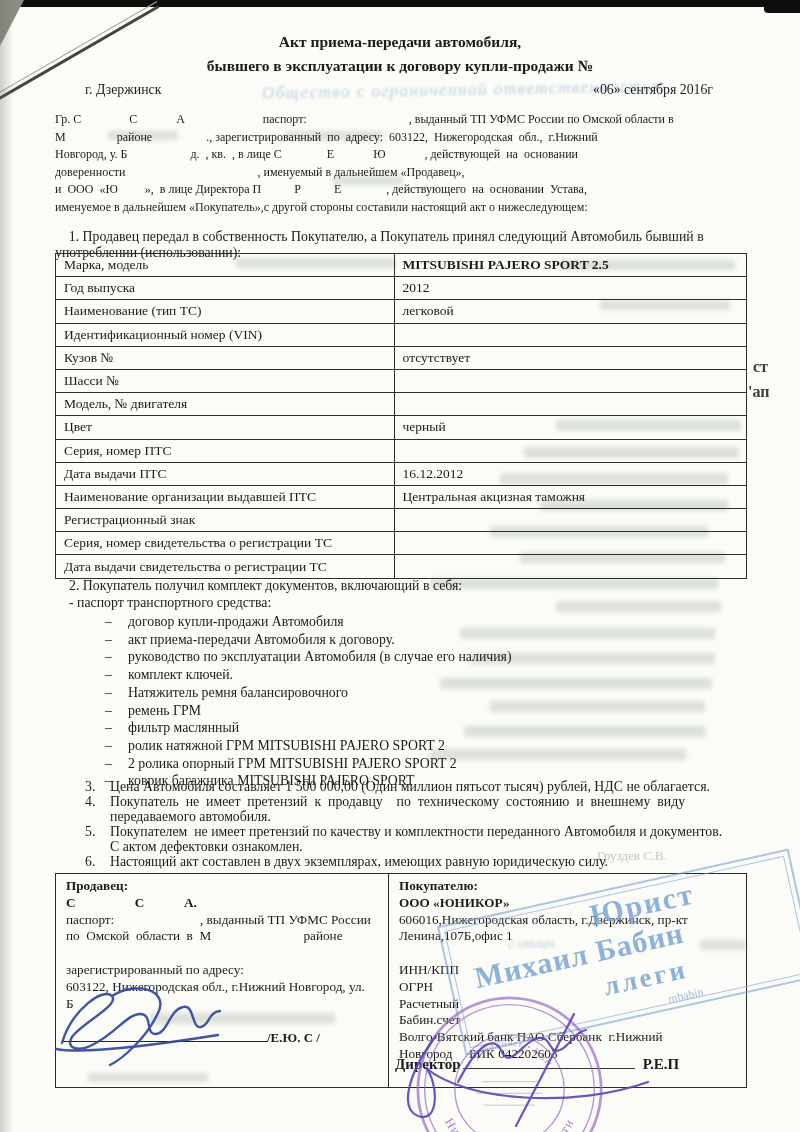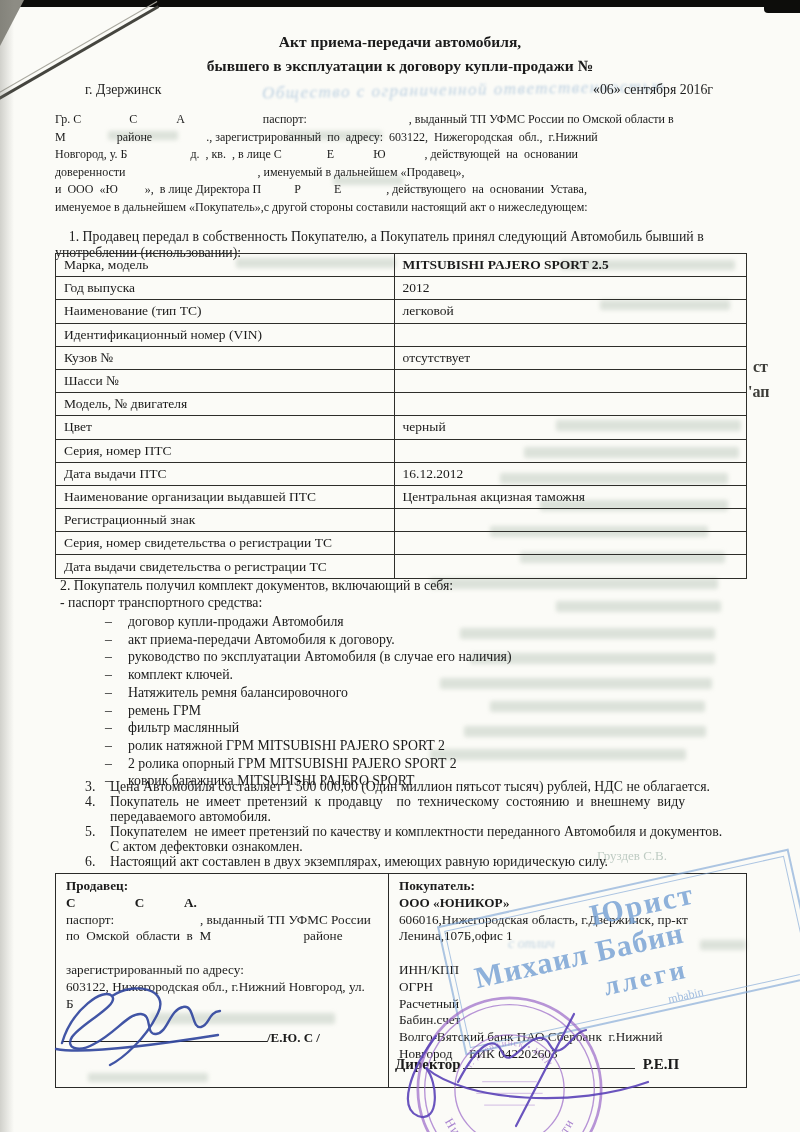--- a/index.html
+++ b/index.html
@@ -36,21 +36,21 @@
   .sec1{position:absolute;top:229px;left:55px;width:700px;font-size:13.8px;line-height:15.8px;}
 
   
   .vtable{position:absolute;top:253px;left:55px;width:692px;border-collapse:collapse;
           font-size:13.5px;}
   .vtable td{border:1.4px solid #2e2e2a;padding:1px 8px;height:20.2px;}
   .vlabel{width:49%;}
   .vvalue.bold{font-weight:bold;}
 
   
-  .sec2{position:absolute;top:577px;left:60px;width:692px;font-size:13.8px;line-height:17px;}
+  .sec2{position:absolute;top:577px;left:69px;width:692px;font-size:13.8px;line-height:17px;}
   .doclist{position:absolute;top:613px;left:55px;width:692px;font-size:13.8px;}
   .ditem{position:relative;padding-left:73px;line-height:17.7px;white-space:pre-wrap;}
   .dash{position:absolute;left:50px;}
   .numlist{position:absolute;top:779px;left:55px;width:692px;font-size:13.8px;line-height:15.1px;}
   .nitem{position:relative;padding-left:55px;}
   .num{position:absolute;left:30px;}
   .ntext{white-space:pre-wrap;}
 
   
   .btable{position:absolute;top:873px;left:55px;width:692px;height:215px;
@@ -249,21 +249,21 @@
         <div>
             <div class="bline">паспорт:                          , выданный ТП УФМС России</div>
             <div class="bline">по  Омской  области  в  М                            районе</div>
             <div class="bline"></div>
             <div class="bline">зарегистрированный по адресу:</div>
             <div class="bline">603122, Нижегородская обл., г.Нижний Новгород, ул.</div>
             <div class="bline">Б</div>
           </div>
       </div>
       <div class="bcell-right">
-        <div class="brole">Покупатель:</div>
+        <div class="brole">Покупателю:</div>
         <div class="bname">ООО «ЮНИКОР»</div>
         <div>
             <div class="bline">606016,Нижегородская область, г.Дзержинск, пр-кт</div>
             <div class="bline">Ленина,107Б,офис 1</div>
             <div class="bline"></div>
             <div class="bline">ИНН/КПП</div>
             <div class="bline">ОГРН</div>
             <div class="bline">Расчетный</div>
             <div class="bline">Бабин.счет</div>
             <div class="bline">Волго-Вятский банк ПАО Сбербанк  г.Нижний</div>

